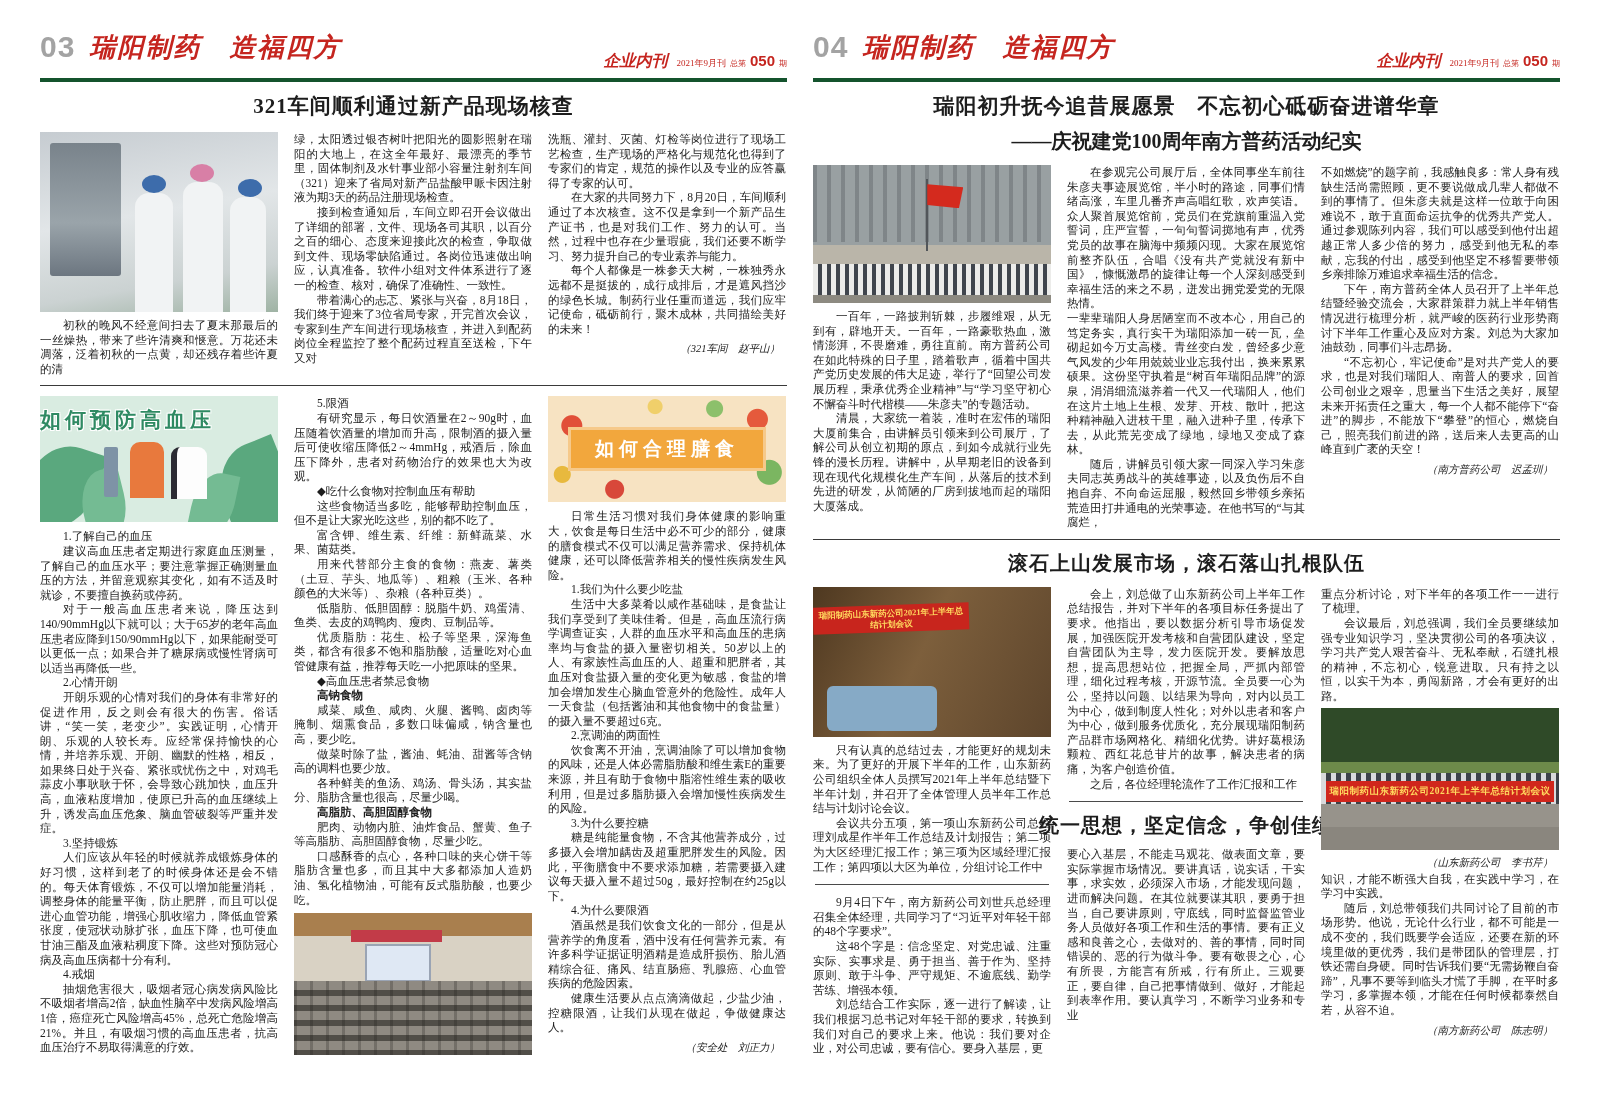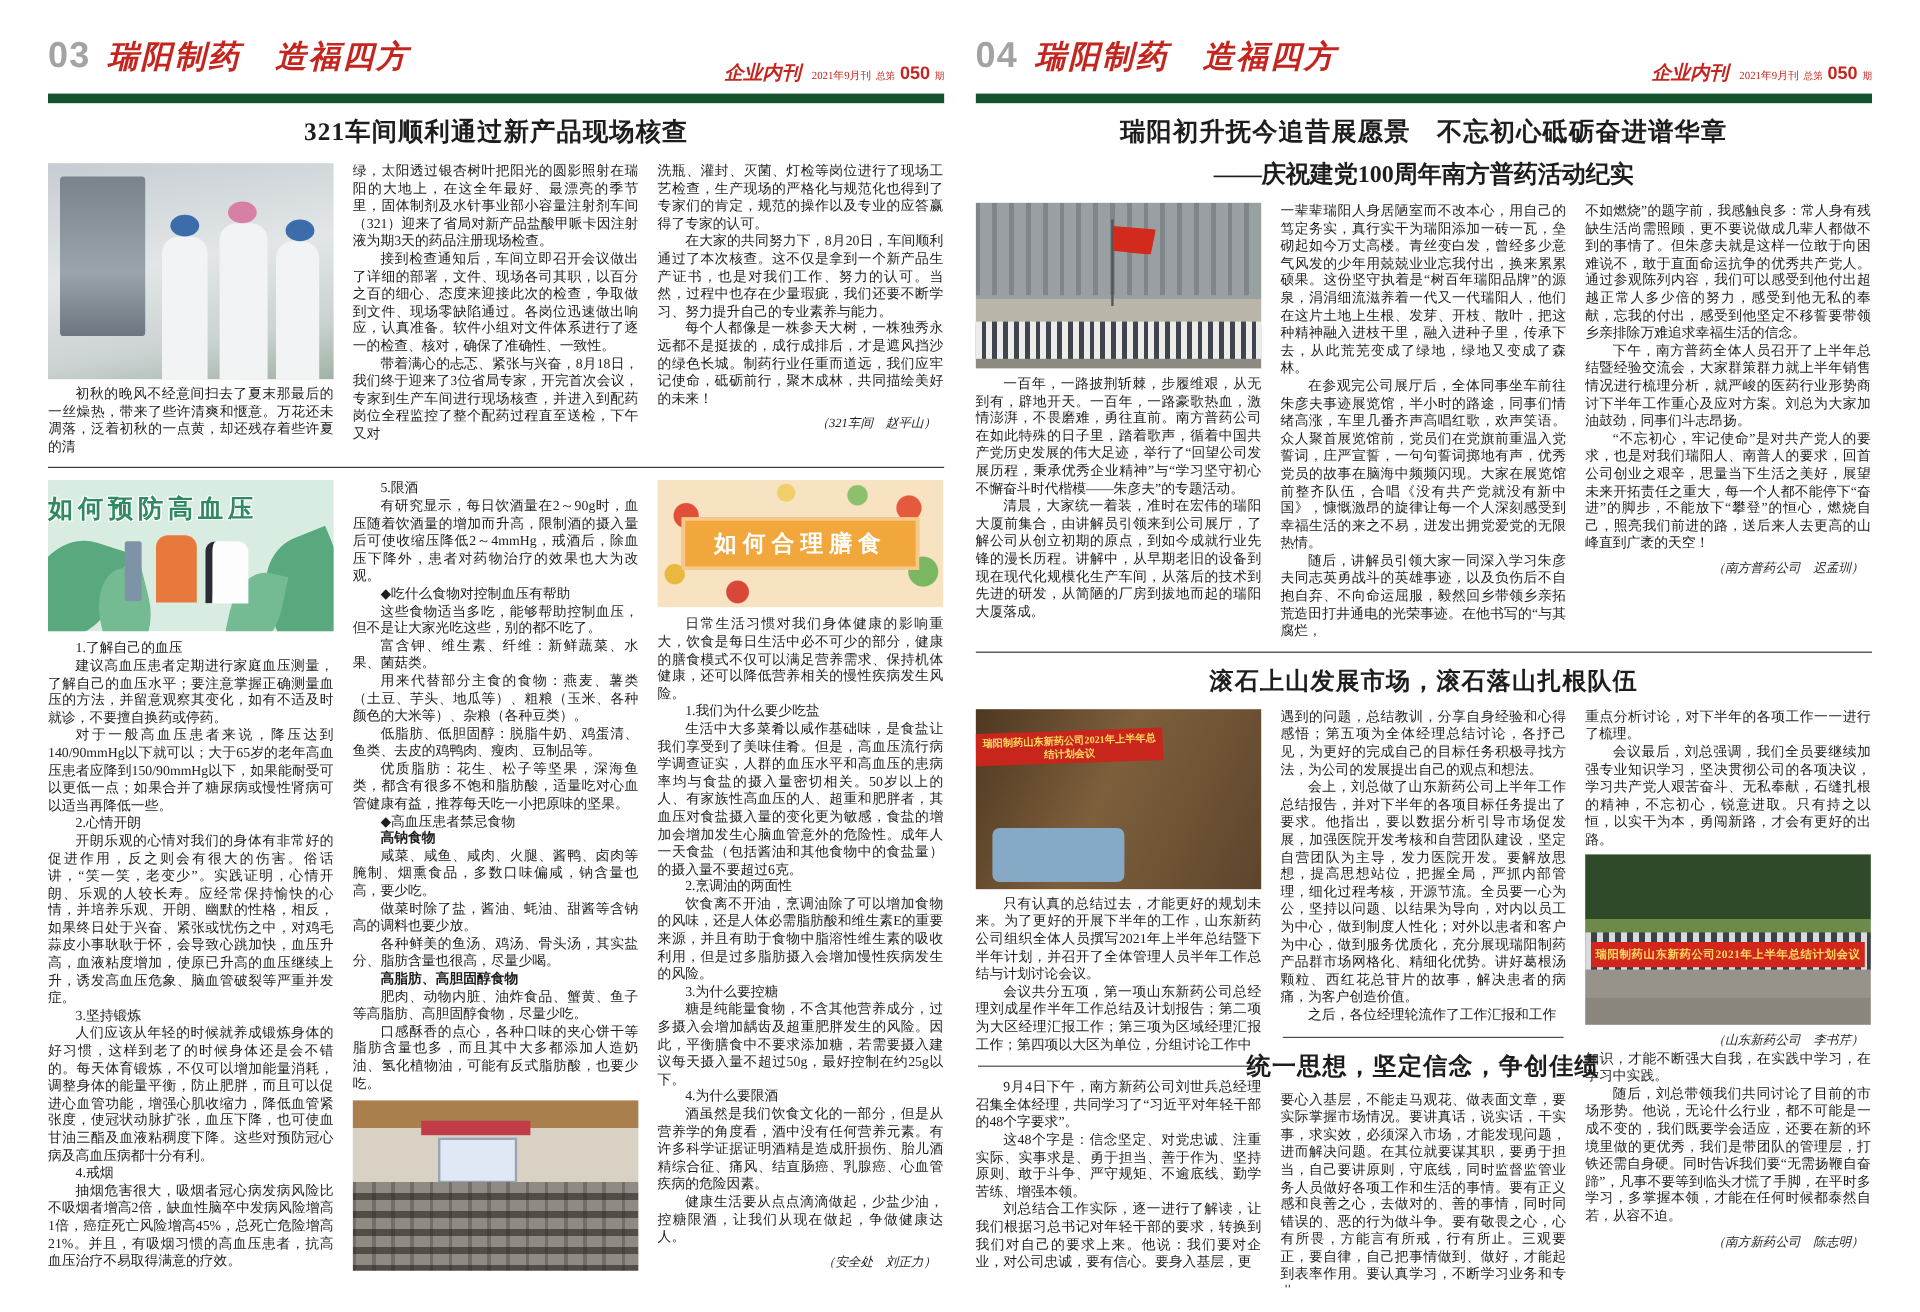--- a/index.html
+++ b/index.html
@@ -1,21 +1,21 @@
 <!DOCTYPE html>
 <html><head>
 <meta charset="utf-8">
 <style>
   html,body{margin:0;padding:0;background:#fff;}
   body{width:1600px;height:1093px;overflow:hidden;font-family:"Liberation Serif","DejaVu Serif",serif;color:#1d1d1d;}
   .sheet{display:flex;gap:26px;padding:28px 40px 0 40px;box-sizing:border-box;width:1600px;}
   .page{width:747px;flex:none;height:1045px;overflow:hidden;}
 
   
-  .ph{position:relative;border-bottom:8px solid #14532d;padding:2px 0 8px 0;height:40px;}
+  .ph{position:relative;border-bottom:4px solid #14532d;padding:2px 0 8px 0;height:40px;}
   .pnum{font-family:"Liberation Sans","DejaVu Sans",sans-serif;font-size:30px;font-weight:700;color:#a3a3a3;vertical-align:top;letter-spacing:1px;}
   .mast{font-size:26px;font-weight:800;font-style:italic;color:#c5251f;margin-left:10px;letter-spacing:2px;}
   .jinfo{position:absolute;right:0;bottom:6px;color:#c5251f;white-space:nowrap;}
   .jlabel{font-size:16px;font-weight:800;font-style:italic;}
   .jdate{font-size:9px;margin-left:5px;}
   .jno1,.jno3{font-size:8px;}
   .jno2{font-size:15px;font-weight:700;font-family:"Liberation Sans",sans-serif;margin-top:42px;}
 
   .head1{font-size:21px;font-weight:700;text-align:center;margin:10px 0 12px 0;letter-spacing:1px;}
   .sub{font-size:20px;font-weight:700;text-align:center;margin:-4px 0 10px 0;}
@@ -243,22 +243,22 @@
           <i class="pole"></i>
           <i class="flag"></i>
         </div>
         <div>
             <p class="para">一百年，一路披荆斩棘，步履维艰，从无到有，辟地开天。一百年，一路豪歌热血，激情澎湃，不畏磨难，勇往直前。南方普药公司在如此特殊的日子里，踏着歌声，循着中国共产党历史发展的伟大足迹，举行了“回望公司发展历程，秉承优秀企业精神”与“学习坚守初心不懈奋斗时代楷模——朱彦夫”的专题活动。</p>
             <p class="para">清晨，大家统一着装，准时在宏伟的瑞阳大厦前集合，由讲解员引领来到公司展厅，了解公司从创立初期的原点，到如今成就行业先锋的漫长历程。讲解中，从早期老旧的设备到现在现代化规模化生产车间，从落后的技术到先进的研发，从简陋的厂房到拔地而起的瑞阳大厦落成。</p>
           </div>
       </div>
       <div class="col">
         <div>
+            <p class="para">在参观完公司展厅后，全体同事坐车前往朱彦夫事迹展览馆，半小时的路途，同事们情绪高涨，车里几番齐声高唱红歌，欢声笑语。众人聚首展览馆前，党员们在党旗前重温入党誓词，庄严宣誓，一句句誓词掷地有声，优秀党员的故事在脑海中频频闪现。大家在展览馆前整齐队伍，合唱《没有共产党就没有新中国》，慷慨激昂的旋律让每一个人深刻感受到幸福生活的来之不易，迸发出拥党爱党的无限热情。</p>
             <p class="para ni">一辈辈瑞阳人身居陋室而不改本心，用自己的笃定务实，真行实干为瑞阳添加一砖一瓦，垒砌起如今万丈高楼。青丝变白发，曾经多少意气风发的少年用兢兢业业忘我付出，换来累累硕果。这份坚守执着是“树百年瑞阳品牌”的源泉，涓涓细流滋养着一代又一代瑞阳人，他们在这片土地上生根、发芽、开枝、散叶，把这种精神融入进枝干里，融入进种子里，传承下去，从此荒芜变成了绿地，绿地又变成了森林。</p>
-            <p class="para">在参观完公司展厅后，全体同事坐车前往朱彦夫事迹展览馆，半小时的路途，同事们情绪高涨，车里几番齐声高唱红歌，欢声笑语。众人聚首展览馆前，党员们在党旗前重温入党誓词，庄严宣誓，一句句誓词掷地有声，优秀党员的故事在脑海中频频闪现。大家在展览馆前整齐队伍，合唱《没有共产党就没有新中国》，慷慨激昂的旋律让每一个人深刻感受到幸福生活的来之不易，迸发出拥党爱党的无限热情。</p>
             <p class="para">随后，讲解员引领大家一同深入学习朱彦夫同志英勇战斗的英雄事迹，以及负伤后不自抱自弃、不向命运屈服，毅然回乡带领乡亲拓荒造田打井通电的光荣事迹。在他书写的“与其腐烂，</p>
           </div>
       </div>
       <div class="col">
         <div>
             <p class="para ni">不如燃烧”的题字前，我感触良多：常人身有残缺生活尚需照顾，更不要说做成几辈人都做不到的事情了。但朱彦夫就是这样一位敢于向困难说不，敢于直面命运抗争的优秀共产党人。通过参观陈列内容，我们可以感受到他付出超越正常人多少倍的努力，感受到他无私的奉献，忘我的付出，感受到他坚定不移誓要带领乡亲排除万难追求幸福生活的信念。</p>
             <p class="para">下午，南方普药全体人员召开了上半年总结暨经验交流会，大家群策群力就上半年销售情况进行梳理分析，就严峻的医药行业形势商讨下半年工作重心及应对方案。刘总为大家加油鼓劲，同事们斗志昂扬。</p>
             <p class="para">“不忘初心，牢记使命”是对共产党人的要求，也是对我们瑞阳人、南普人的要求，回首公司创业之艰辛，思量当下生活之美好，展望未来开拓责任之重大，每一个人都不能停下“奋进”的脚步，不能放下“攀登”的恒心，燃烧自己，照亮我们前进的路，送后来人去更高的山峰直到广袤的天空！</p>
           </div>
         <p class="byline">（南方普药公司　迟孟玔）</p>
@@ -281,21 +281,20 @@
           </div>
         <hr class="colrule">
         <div>
             <p class="para">9月4日下午，南方新药公司刘世兵总经理召集全体经理，共同学习了“习近平对年轻干部的48个字要求”。</p>
             <p class="para">这48个字是：信念坚定、对党忠诚、注重实际、实事求是、勇于担当、善于作为、坚持原则、敢于斗争、严守规矩、不逾底线、勤学苦练、增强本领。</p>
             <p class="para">刘总结合工作实际，逐一进行了解读，让我们根据习总书记对年轻干部的要求，转换到我们对自己的要求上来。他说：我们要对企业，对公司忠诚，要有信心。要身入基层，更</p>
           </div>
       </div>
       <div class="col">
         <div>
-            <p class="para ni">遇到的问题，总结教训，分享自身经验和心得感悟；第五项为全体经理总结讨论，各抒己见，为更好的完成自己的目标任务积极寻找方法，为公司的发展提出自己的观点和想法。</p>
             <p class="para">会上，刘总做了山东新药公司上半年工作总结报告，并对下半年的各项目标任务提出了要求。他指出，要以数据分析引导市场促发展，加强医院开发考核和自营团队建设，坚定自营团队为主导，发力医院开发。要解放思想，提高思想站位，把握全局，严抓内部管理，细化过程考核，开源节流。全员要一心为公，坚持以问题、以结果为导向，对内以员工为中心，做到制度人性化；对外以患者和客户为中心，做到服务优质化，充分展现瑞阳制药产品群市场网格化、精细化优势。讲好葛根汤颗粒、西红花总苷片的故事，解决患者的病痛，为客户创造价值。</p>
             <p class="para">之后，各位经理轮流作了工作汇报和工作</p>
           </div>
         <hr class="colrule">
         <h1 class="head3">统一思想，坚定信念，争创佳绩</h1>
         <div>
             <p class="para ni">要心入基层，不能走马观花、做表面文章，要实际掌握市场情况。要讲真话，说实话，干实事，求实效，必须深入市场，才能发现问题，进而解决问题。在其位就要谋其职，要勇于担当，自己要讲原则，守底线，同时监督监管业务人员做好各项工作和生活的事情。要有正义感和良善之心，去做对的、善的事情，同时同错误的、恶的行为做斗争。要有敬畏之心，心有所畏，方能言有所戒，行有所止。三观要正，要自律，自己把事情做到、做好，才能起到表率作用。要认真学习，不断学习业务和专业</p>
           </div>
       </div>
       <div class="col">

